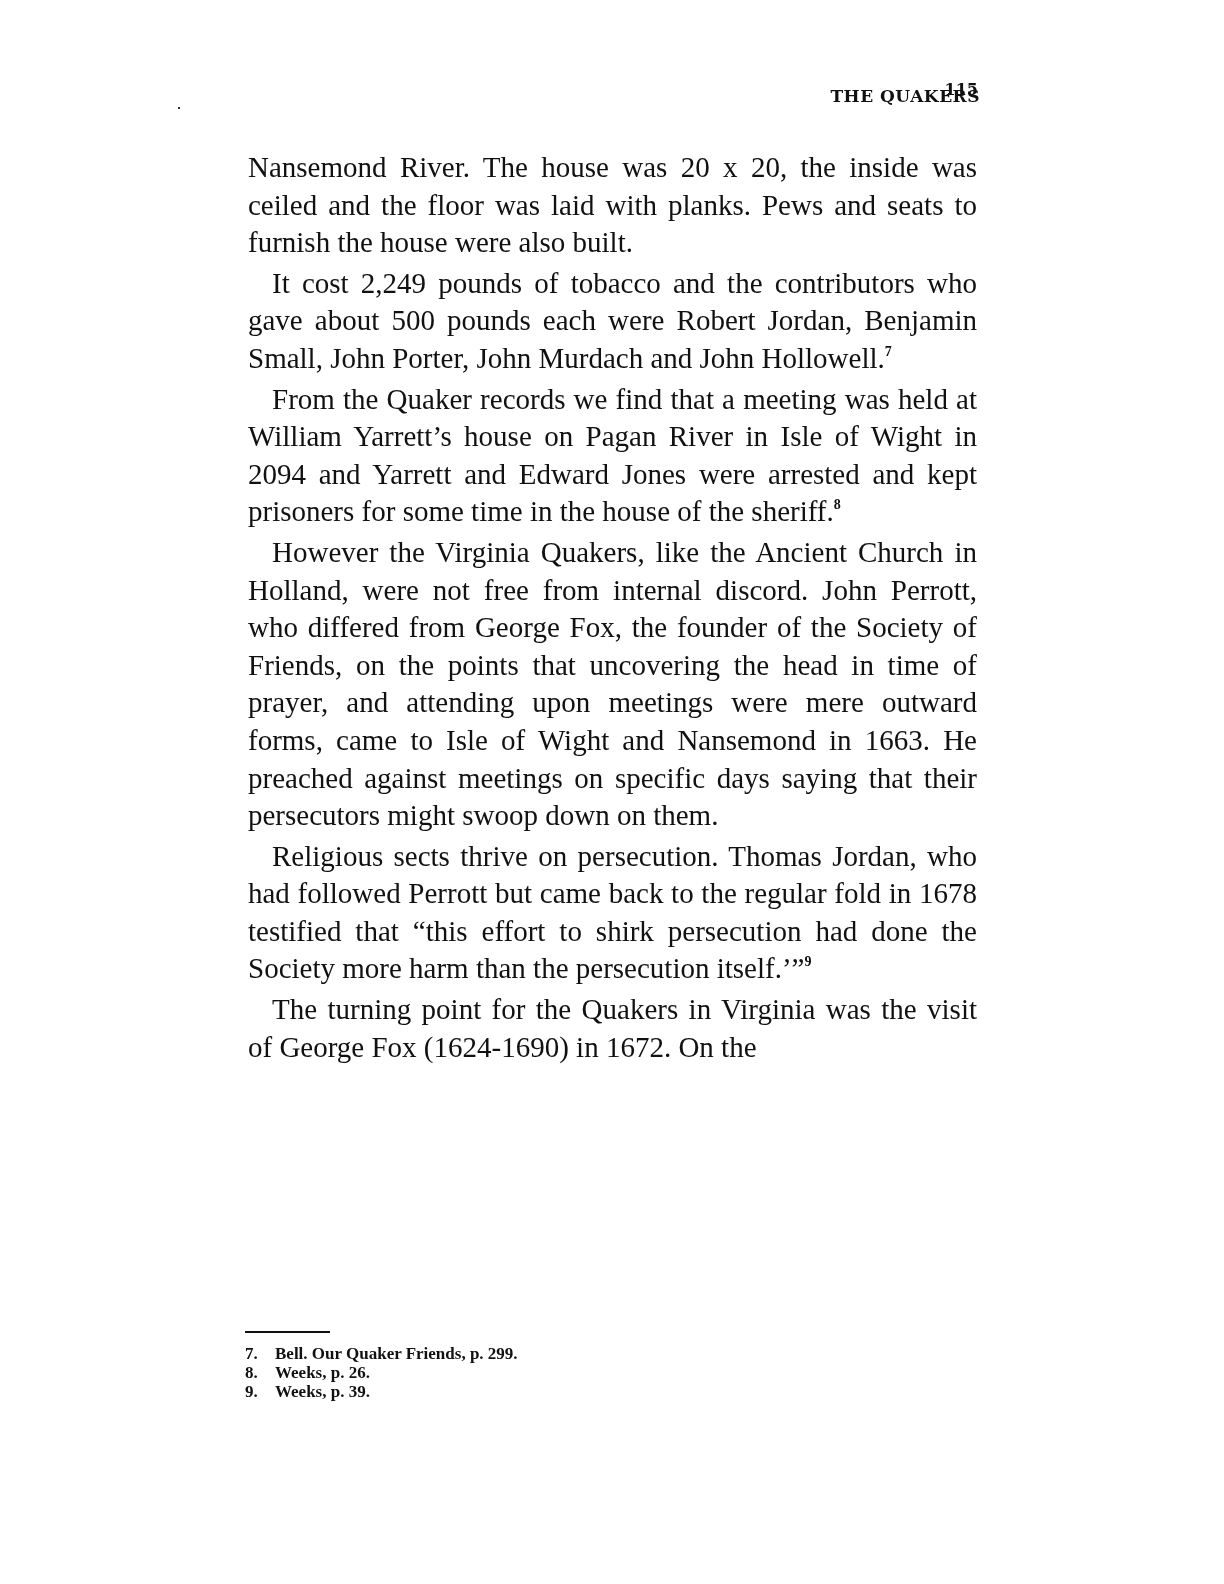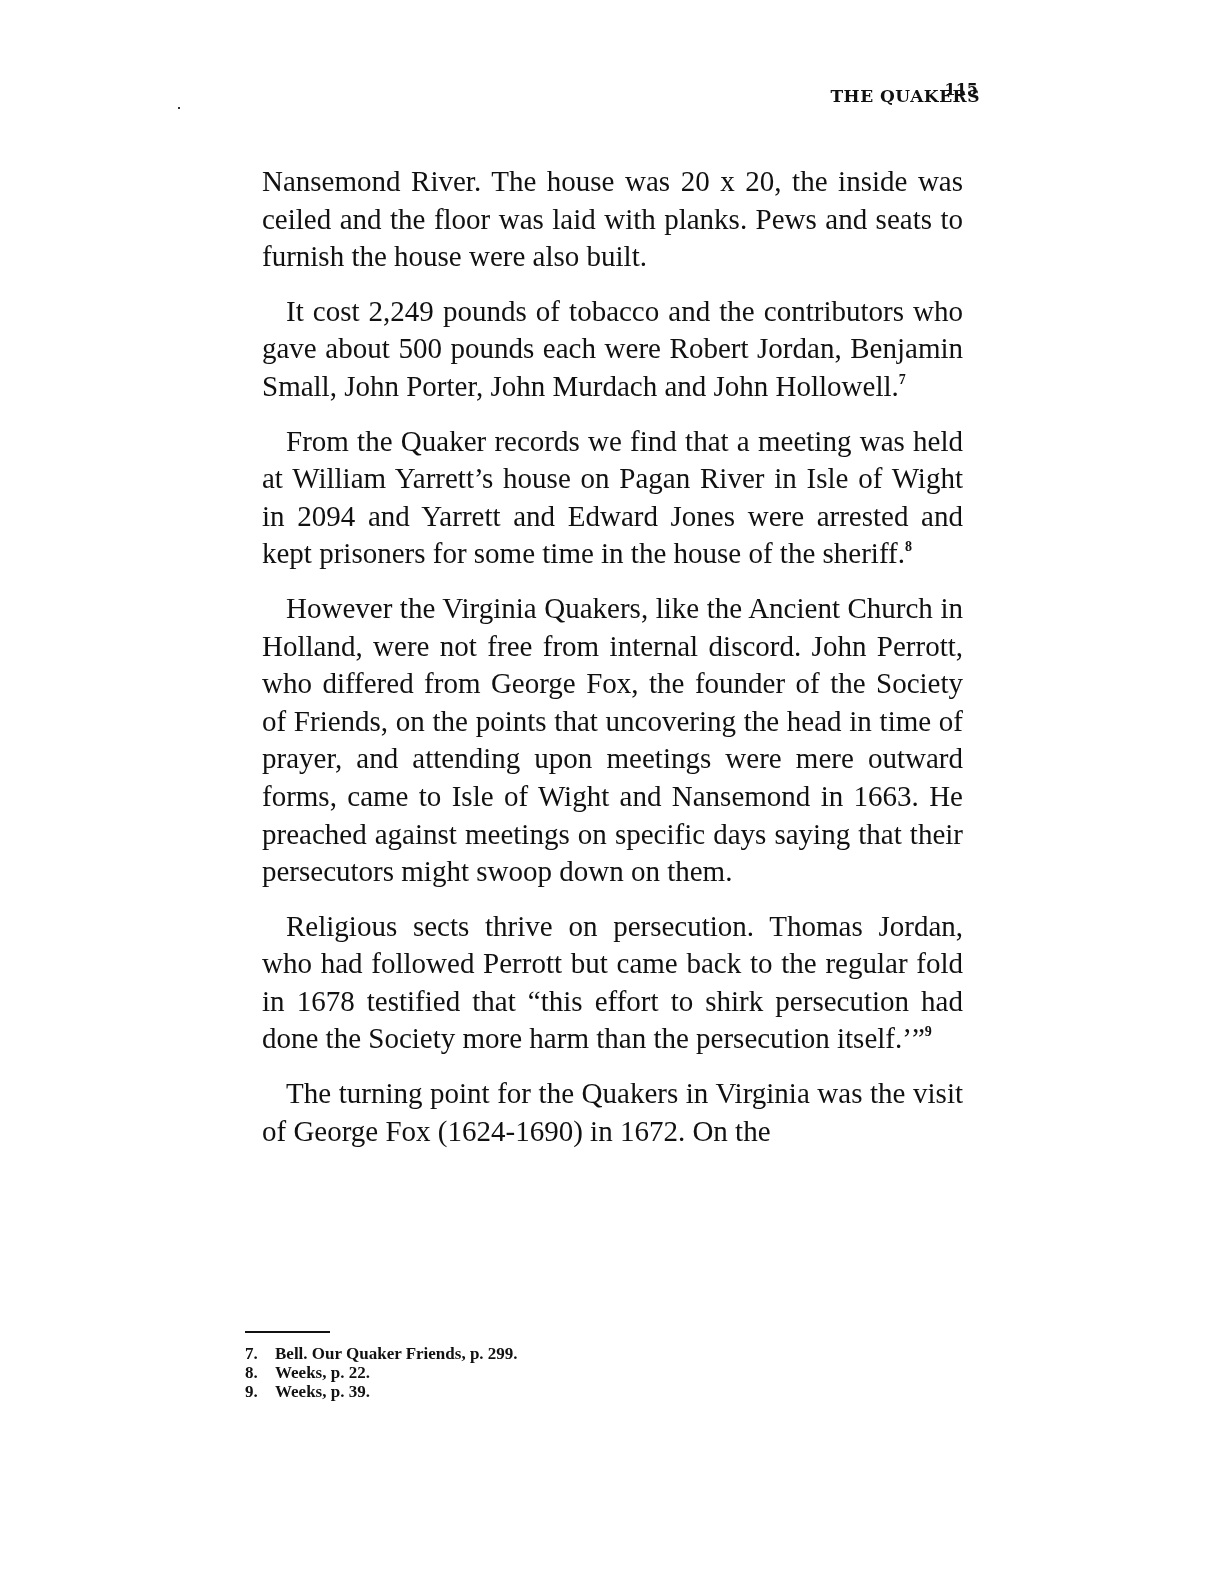--- a/index.html
+++ b/index.html
@@ -5,21 +5,21 @@
   html, body { margin: 0; padding: 0; background: #ffffff; }
   body { width: 1224px; height: 1584px; position: relative; overflow: hidden;
          font-family: "DejaVu Serif", "Liberation Serif", serif; color: #111; }
   .speck { position: absolute; left: 178px; left: 178px; top: 107px; width: 2px; height: 2px; background: #333; }
   .header { position: absolute; top: 80px; left: 245px; width: 735px; height: 36px; }
   .running-title { position: absolute; left: 0; right: 0; text-align: right; top: 6px;
                    font-size: 17px; font-weight: bold; letter-spacing: 0.5px; }
   .page-number { position: absolute; right: 2px; top: 0; font-size: 16px; font-weight: bold; }
   .body-text { position: absolute; top: 146px; left: 245px; width: 735px;
                font-family: "Liberation Serif", "DejaVu Serif", serif; font-size: 29px; line-height: 37.6px; }
-  .body-text p { margin: 17px; text-align: justify; text-align-last: left; }
+  .body-text p { margin: 3px; text-align: justify; text-align-last: left; }
   .body-text p.indent { text-indent: 24px; }
   .body-text sup { font-size: 14px; vertical-align: 12px; line-height: 0; font-weight: bold; }
   .rule { position: absolute; top: 1331px; left: 245px; width: 85px; height: 2px; background: #111; }
   .footnotes { position: absolute; top: 1344px; left: 245px; width: 500px;
                font-family: "Liberation Serif", serif; font-size: 17px; font-weight: bold; line-height: 19px; }
   .fn { display: flex; }
   .fn-num { width: 30px; }
 </style>
 </head>
 <body>
@@ -42,19 +42,19 @@
 
 <div class="rule"></div>
 
 <div class="footnotes" id="footnotes">
     <div class="fn">
       <span class="fn-num">7.</span>
       <span>Bell. Our Quaker Friends, p. 299.</span>
     </div>
     <div class="fn">
       <span class="fn-num">8.</span>
-      <span>Weeks, p. 22.</span>
+      <span>Weeks, p. 26.</span>
     </div>
     <div class="fn">
       <span class="fn-num">9.</span>
       <span>Weeks, p. 39.</span>
     </div>
   </div>
 
 </body></html>

